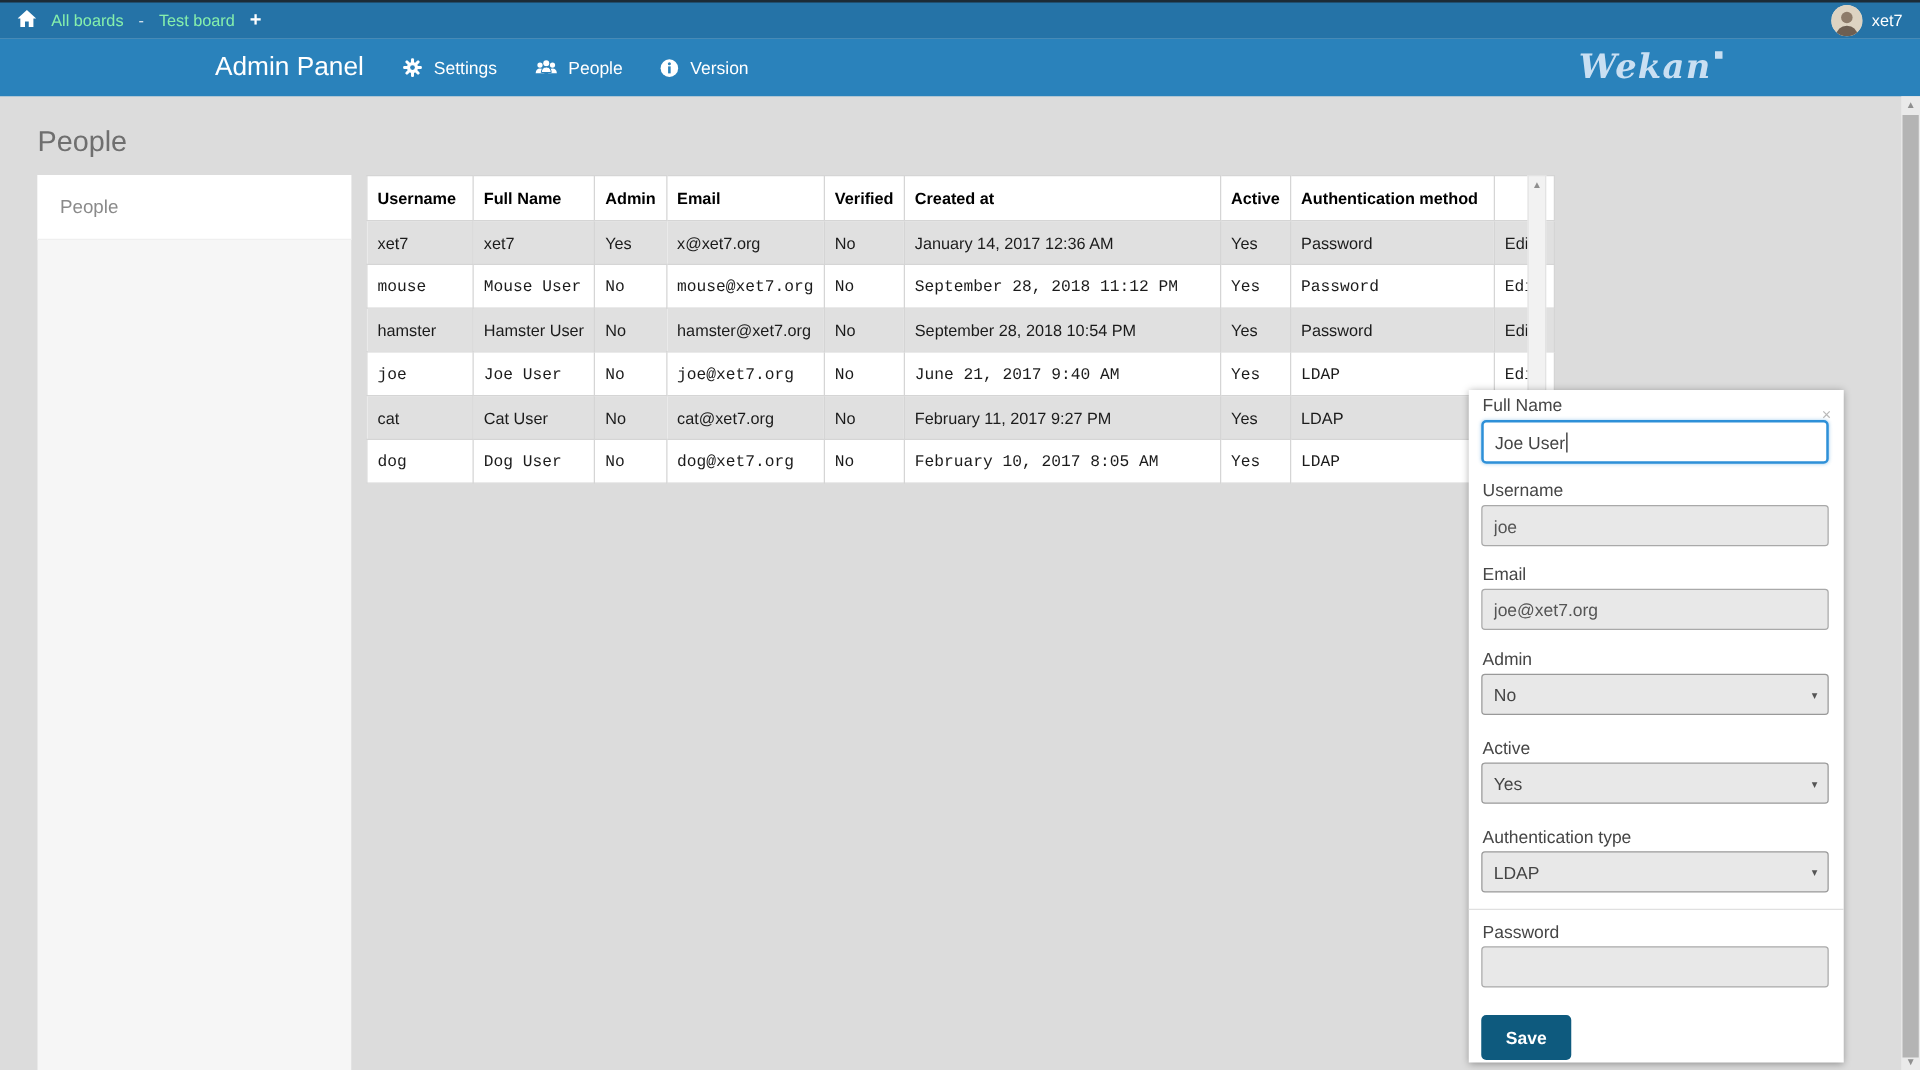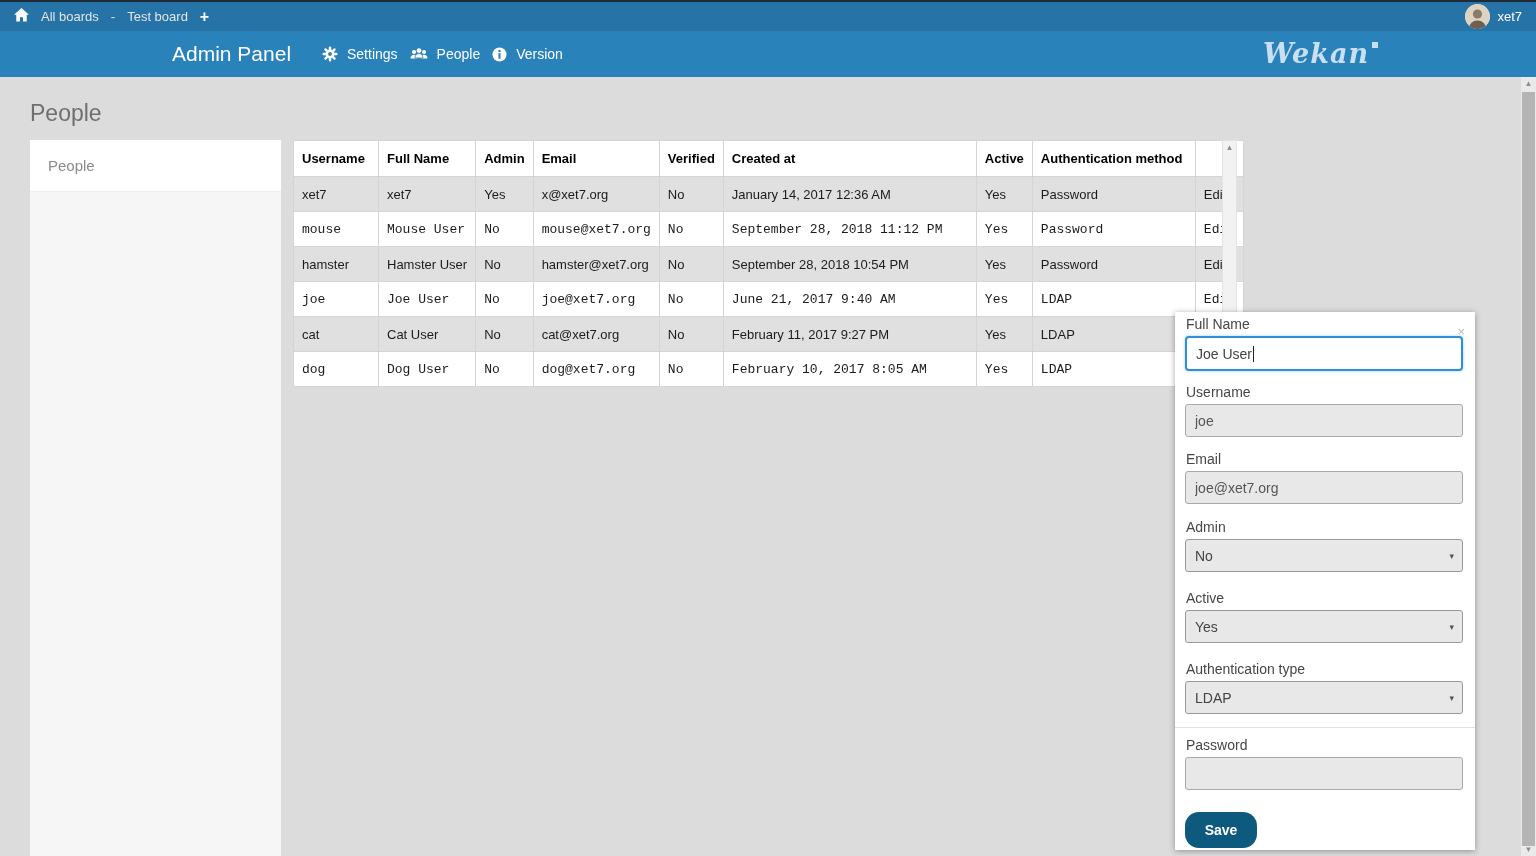--- a/index.html
+++ b/index.html
@@ -11,32 +11,32 @@
     color:#1b1b1b;
   }
   
   .topbar {
     position:absolute; top:0; left:0; right:0; height:31px;
     background:#2573a7; border-top:2px solid #1c2b36;
     display:flex; align-items:center; justify-content:space-between;
     padding:0 14px; color:#fff; font-size:13px; z-index:5;
   }
   .topbar-left { display:flex; align-items:center; gap:12px; }
-  .topbar-left a { color:#e5e5e5; text-decoration:none; cursor:pointer; }
+  .topbar-left a { color:#86efac; text-decoration:none; cursor:pointer; }
   .tb-sep { color:#d8e4ee; }
   .tb-plus { font-size:16px; font-weight:bold; cursor:pointer; line-height:1; }
   .topbar-right { display:flex; align-items:center; gap:7px; }
   .avatar { width:25px; height:25px; border-radius:50%; overflow:hidden; display:block; background:#e9e1d2; }
   
   .adminbar {
     position:absolute; top:31px; left:0; right:0; height:46px;
     background:#2a82bb; color:#fff; z-index:5;
   }
   .adminbar h1 { position:absolute; left:172px; top:0; line-height:46px; font-size:21px; font-weight:400; }
-  .adminbar nav { position:absolute; left:322px; top:0; height:46px; display:flex; align-items:center; gap:12px; }
+  .adminbar nav { position:absolute; left:322px; top:0; height:46px; display:flex; align-items:center; gap:30px; }
   .nav-item { display:flex; align-items:center; gap:9px; font-size:14px; color:#fff; text-decoration:none; cursor:pointer; }
   .nav-item svg { display:block; }
   .logo { position:absolute; left:1263px; top:0; line-height:46px;
           font-family:"DejaVu Serif", serif; font-style:italic; font-weight:bold;
           font-size:27px; color:#c9dff2; letter-spacing:1px; }
   .logo-dot { display:inline-block; width:6px; height:6px; background:#c9dff2; margin-left:3px; margin-bottom:15px; }
   
   .page-title { position:absolute; left:30px; top:100px; font-size:23px; font-weight:400; color:#6f6f6f; }
   .sidebar { position:absolute; left:30px; top:140px; width:251px; bottom:0; background:#f6f6f6; }
   .side-item { height:52px; line-height:52px; padding-left:18px; background:#ffffff;
@@ -76,21 +76,21 @@
                position:relative; cursor:pointer; }
   .sel-arrow { position:absolute; right:8px; font-size:9px; color:#555; }
   .f-fullname { margin-bottom:13px; }
   .f-username { margin-bottom:14px; }
   .f-email    { margin-bottom:15px; }
   .f-admin    { margin-bottom:18px; }
   .f-active   { margin-bottom:18px; }
   .f-auth     { margin-bottom:13px; }
   .popup .sep { border-top:1px solid #e0e0e0; margin:0 -12px 9px -10px; }
   .save-btn { margin-top:22px; width:72px; height:36px; background:#0e5a7e; color:#fff;
-              font-weight:bold; font-size:14px; border:none; border-radius:14px;
+              font-weight:bold; font-size:14px; border:none; border-radius:4px;
               font-family:inherit; cursor:pointer; }
 </style>
 </head>
 <body>
 
 <header class="topbar">
   <div class="topbar-left">
     <span style="display:block;cursor:pointer;">
       <svg width="15" height="14" viewBox="0 0 16 15">
           <path d="M8 0 L16 7.2 H13.6 V14.5 H9.6 V9.8 H6.4 V14.5 H2.4 V7.2 H0 Z" fill="#ffffff"></path>

